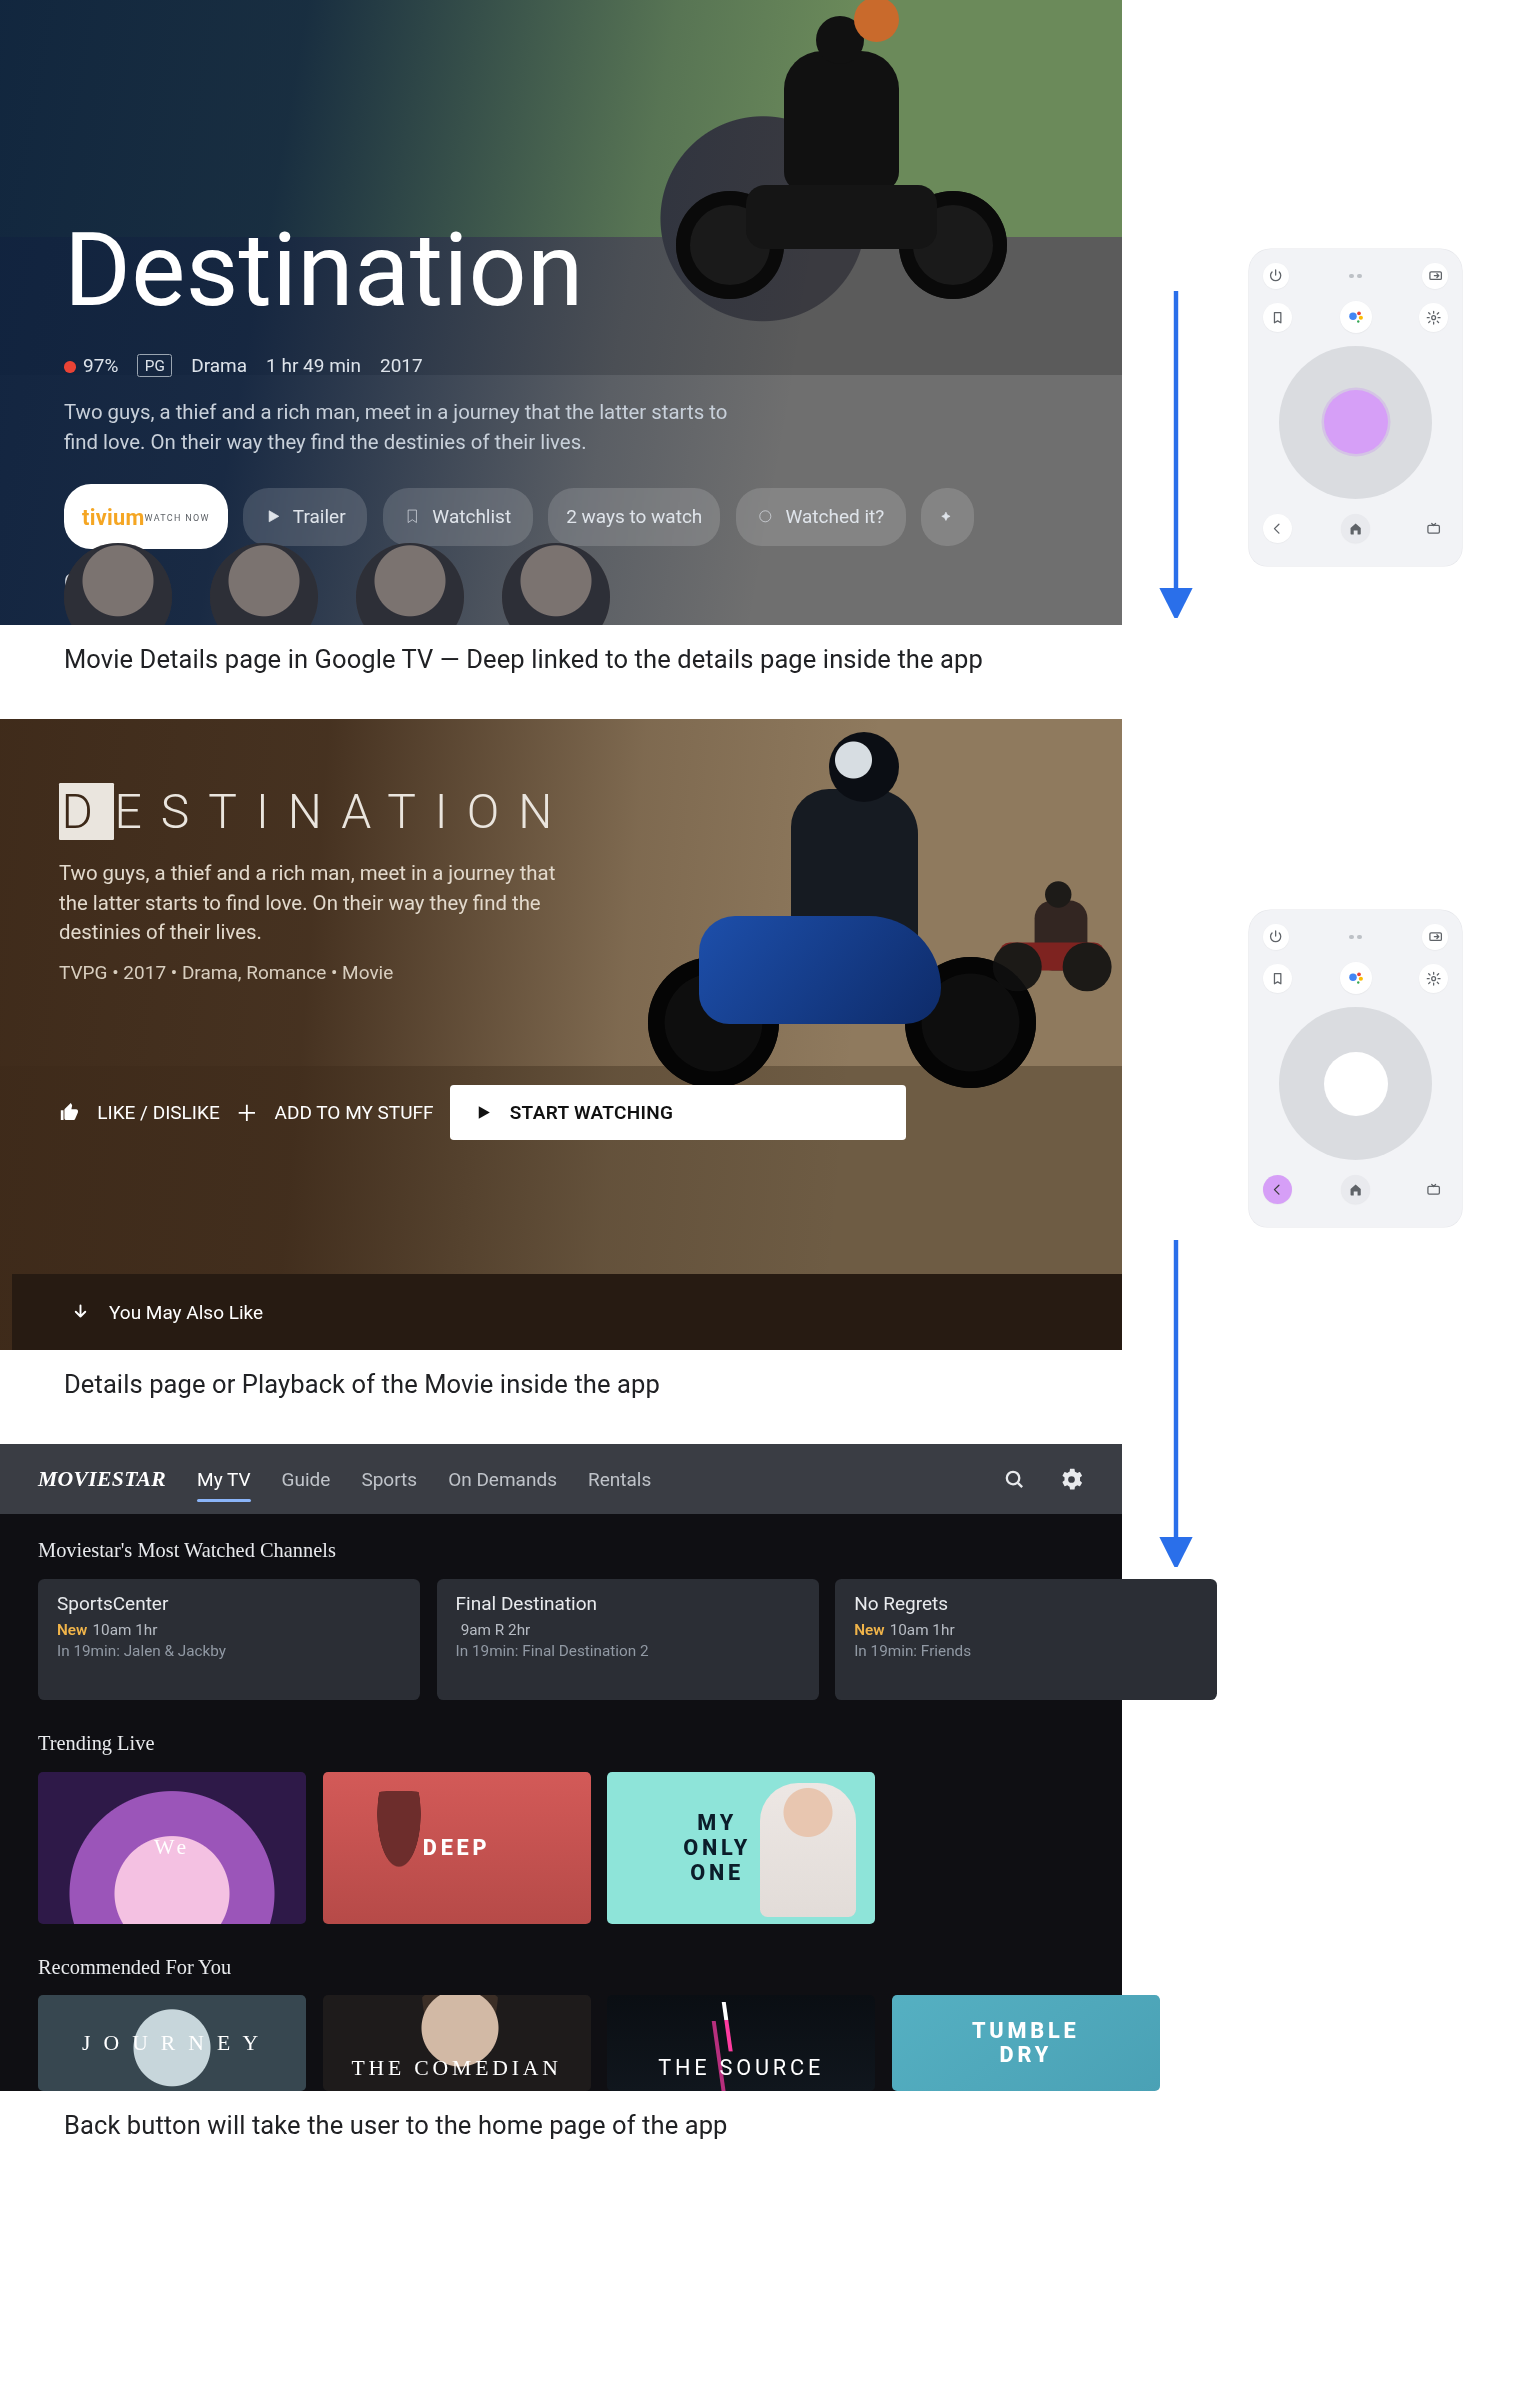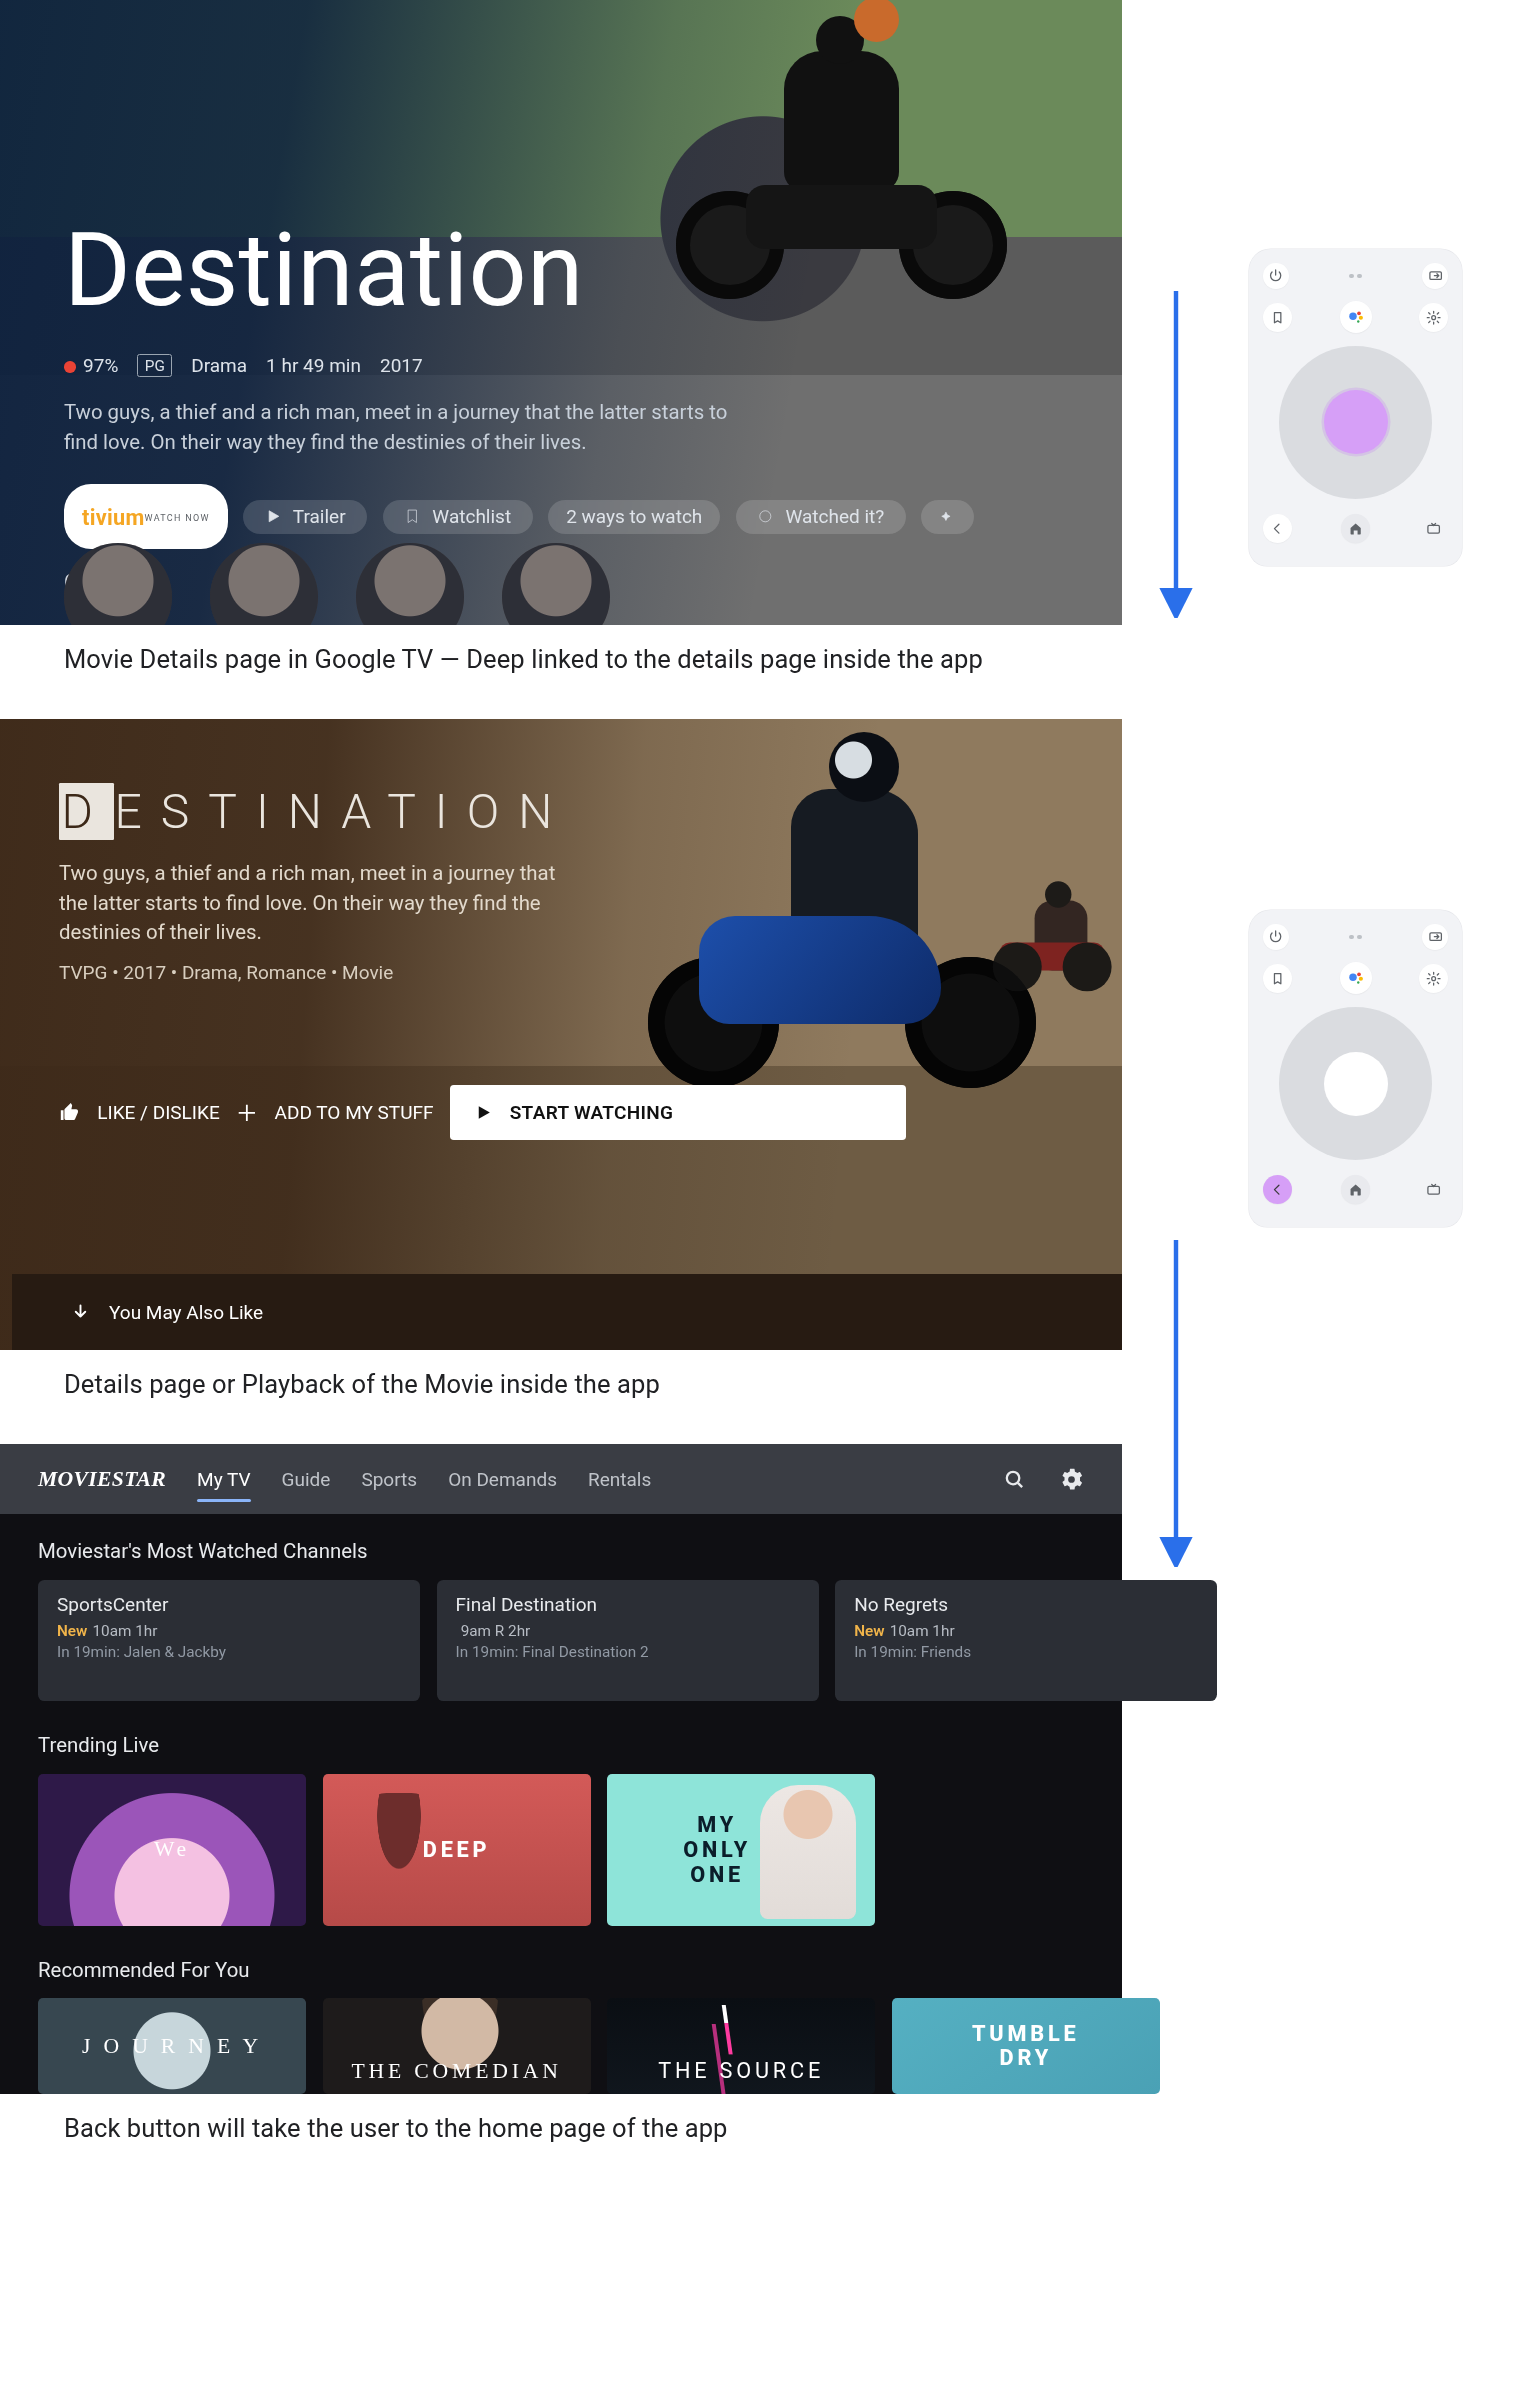--- a/index.html
+++ b/index.html
@@ -48,21 +48,21 @@
   .p1 .title{
     position:absolute;left:64px;top:210px;
     font-size:102px;font-weight:400;letter-spacing:0.3px;
     font-family:"Google Sans","Product Sans",Roboto,Arial,sans-serif;
   }
   .p1 .meta{position:absolute;left:64px;top:354px;display:flex;gap:19px;align-items:center;font-size:19px;color:#dde3ea;}
   .p1 .dot{width:11.5px;height:11.5px;border-radius:50%;background:#ea4335;display:inline-block;margin-right:7.6px;vertical-align:middle;}
   .p1 .pg{display:inline-flex;align-items:center;justify-content:center;border:1.3px solid #9aa5b1;border-radius:2.5px;font-size:15.3px;padding:1.3px 6.4px;color:#dde3ea;}
   .p1 .desc{position:absolute;left:64px;top:398px;font-size:20.4px;line-height:1.45;color:#c8d0da;max-width:669px;}
   .p1 .btns{position:absolute;left:64px;top:484px;display:flex;gap:15.3px;align-items:center;}
-  .p1 .pill{height:34px;border-radius:25.5px;padding:0 21.7px;display:flex;align-items:center;gap:11.5px;font-size:19px;color:#dfe4ea;background:rgba(255,255,255,.15);backdrop-filter:blur(1.3px);white-space:nowrap;}
+  .p1 .pill{height:58px;border-radius:25.5px;padding:0 21.7px;display:flex;align-items:center;gap:11.5px;font-size:19px;color:#dfe4ea;background:rgba(255,255,255,.15);backdrop-filter:blur(1.3px);white-space:nowrap;}
   .p1 .pill.thin{padding:0 18px;}
   .p1 .pill svg{width:16.6px;height:16.6px;fill:#dfe4ea;stroke:#dfe4ea;}
   .p1 .provider{height:54px;border-radius:27px;background:#fff;padding:6.4px 18px 5.1px 18px;display:flex;align-items:center;justify-content:center;line-height:1;}
   .p1 .provider .brand{font-weight:700;font-size:21.7px;color:#f5a623;letter-spacing:0.3px;}
   .p1 .provider .sub{font-size:9px;color:#5f6368;letter-spacing:1.3px;margin-top:1.3px;}
   .p1 .cast{position:absolute;left:64px;top:570px;font-size:20.4px;color:#cfd6de;}
   .p1 .castheads{position:absolute;left:64px;bottom:-25.5px;display:flex;gap:38px;}
   .p1 .castheads span{width:108px;height:108px;border-radius:50%;background:radial-gradient(circle at 50% 35%,#d8b89c 0 35px,#4a3c33 36px 100%);box-shadow:inset 0 0 0 1275px rgba(10,30,60,.45);}
 
   
@@ -113,21 +113,21 @@
   .p3 .nav{height:70px;background:#3a3d44;display:flex;align-items:center;padding:0 38px;gap:31px;font-size:19px;}
   .p3 .brand{font-family:"Times New Roman",serif;font-style:italic;font-weight:700;letter-spacing:0.3px;color:#fff;font-size:21.7px;}
   .p3 .tab{color:#bfc3c9;position:relative;padding:19px 0;}
   .p3 .tab.active{color:#fff;}
   .p3 .tab.active::after{content:"";position:absolute;left:0;right:0;bottom:7.6px;height:3.2px;border-radius:1.9px;background:#8ab4f8;}
   .p3 .navsp{flex:1;}
   .p3 .navicon{width:25.5px;height:25.5px;display:flex;align-items:center;justify-content:center;}
   .p3 .navicon svg{width:23px;height:23px;stroke:#e8eaed;fill:none;stroke-width:2.4;}
   .p3 .gearicon svg{fill:#e8eaed;stroke:none;}
   .p3 .section{padding:19px 38px 6.4px 38px;}
-  .p3 .section h3{font-size:20.4px;font-weight:400;color:#e8eaed;margin:6.4px 0 16.6px 0;}
+  .p3 .section h3{font-size:20.4px;font-weight:400;color:#e8eaed;margin:6.4px 0 16.6px 0;font-family:Liberation Serif, serif;}
   .p3 .cards{display:flex;gap:16.6px;}
   .p3 .chcard{flex:0 0 344px;height:96px;background:#2b2e35;border-radius:6.4px;padding:12.7px 19px;}
   .p3 .chcard .t{font-size:19px;} 
   .p3 .chcard .l1{font-size:15.3px;color:#b7bcc4;margin-top:6.4px;}
   .p3 .chcard .l1 .new{color:#f0b44a;font-weight:600;margin-right:5.1px;}
   .p3 .chcard .l2{font-size:15.3px;color:#9199a4;margin-top:2.5px;}
   .p3 .tiles{display:flex;gap:16.6px;}
   .p3 .tile{flex:0 0 268px;height:152px;border-radius:5.1px;display:flex;align-items:center;justify-content:center;color:#fff;position:relative;overflow:hidden;}
   .p3 .tile.half{height:96px;}
   .p3 .tile .lbl{font-size:21.7px;letter-spacing:3.8px;text-align:center;}

